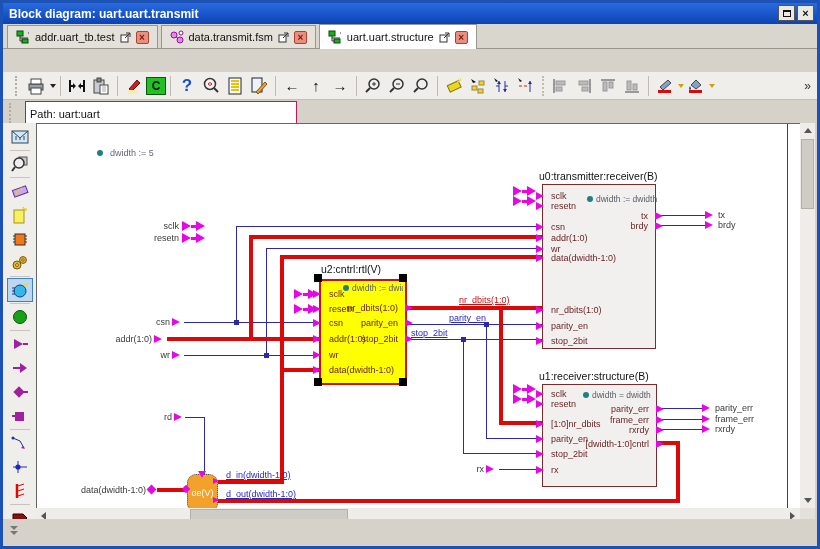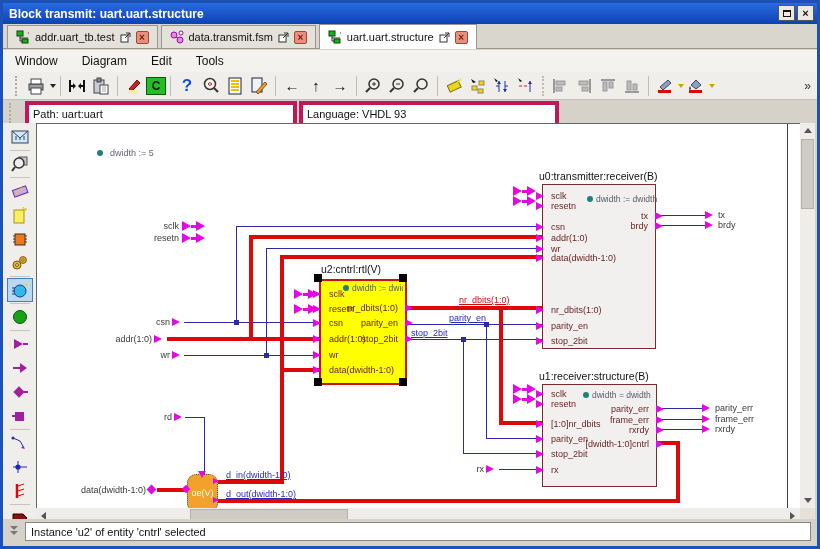--- a/index.html
+++ b/index.html
@@ -39,21 +39,21 @@
   .tbtn { width: 24px; height: 24px; display: flex; align-items: center; justify-content: center; }
   .tsep { width: 1px; height: 20px; background: #c0bcb4; margin: 0 4px; }
   .caret { width: 0; height: 0; border-left: 3px solid transparent; border-right: 3px solid transparent;
     border-top: 4px solid #222; margin-left: 1px; }
   .caret-y { border-top-color: #caa400; }
   .tglyph { font-size: 15px; font-weight: bold; color: #111; line-height: 1; }
 
   
   #infobar { position: absolute; left: 0; top: 98px; right: 0; height: 22px; background: #d6d2ca;
     display: flex; align-items: center; }
-  .ifield { height: 26px; background: #fff; border: 4px solid #be185d; font-size: 11px; color: #111;
+  .ifield { height: 26px; background: #fff; border: 1px solid #be185d; font-size: 11px; color: #111;
     display: flex; align-items: center; padding-left: 4px; position: absolute; top: 0; }
 
   
   #palette { position: absolute; left: 0; top: 120px; width: 33px; bottom: 0; background: #f0eeea;
     display: flex; flex-direction: column; align-items: center; padding-top: 2px; }
   .pbtn { width: 26px; height: 24px; display: flex; align-items: center; justify-content: center; }
   .pbtn.sel { background: #bcd8f0; border: 1px solid #4080c0; }
   .psep { width: 20px; height: 1px; background: #c8c4bc; margin: 1px 0; }
 
   
@@ -96,21 +96,21 @@
     padding-left: 5px; }
   .chev { width: 0; height: 0; border-left: 4px solid transparent; border-right: 4px solid transparent;
     border-top: 4px solid #777; }
 </style>
 </head>
 <body>
 
 <div id="window">
 
   <div id="titlebar">
-    <span>Block transmit: uart.uart.structure</span>
+    <span>Block diagram: uart.uart.transmit</span>
     <span class="tb-btn" style="right:22px">
         <span class="max-glyph"></span>
       </span>
     <span class="tb-btn" style="right:3px">×</span>
   </div>
 
   <div id="tabbar">
     <div class="tab">
       <svg width="14" height="14">
           <rect x="1" y="1" width="6" height="5" fill="#18b018" stroke="#064a06"></rect>
@@ -146,26 +146,20 @@
         </svg>
       <span>uart.uart.structure</span>
       <svg width="11" height="11">
           <rect x="1" y="3" width="7" height="7" fill="#fff" stroke="#333"></rect>
           <path d="M5 6 L10 1 M6 1 h4 v4" stroke="#333" fill="none"></path>
         </svg>
       <span class="tab-close">×</span>
     </div>
   </div>
 
-  <div id="menubar">
-    <span class="menu-item">Window</span>
-    <span class="menu-item">Diagram</span>
-    <span class="menu-item">Edit</span>
-    <span class="menu-item">Tools</span>
-  </div>
 
   <div id="toolbar">
     <span class="grip"></span>
     <span class="tbtn">
         <svg width="18" height="18">
           <rect x="1" y="7" width="14" height="6" fill="#9aa0a8" stroke="#444"></rect>
           <rect x="3" y="2" width="10" height="5" fill="#fff" stroke="#444"></rect>
           <rect x="3" y="11" width="10" height="6" fill="#fff" stroke="#444"></rect>
         </svg>
       </span>
@@ -323,21 +317,20 @@
           <rect x="2" y="13" width="13" height="3" fill="#dd0808"></rect>
         </svg>
       </span>
     <span class="caret caret-y"></span>
     <span style="margin-left:auto;margin-right:6px;font-size:12px;color:#333">»</span>
   </div>
 
   <div id="infobar">
     <span class="grip" style="position:absolute;left:6px;top:2px"></span>
     <span class="ifield" style="left:22px;width:272px">Path: uart:uart</span>
-    <span class="ifield" style="left:296px;width:260px">Language: VHDL 93</span>
   </div>
 
   <div id="palette">
     <span class="pbtn">
         <svg width="18" height="16">
           <rect x="1" y="2" width="16" height="12" fill="#cfe8f8" stroke="#345"></rect>
           <path d="M1 2 l8 7 l8 -7 M5 7 v4 M9 9 v2 M13 7 v4" stroke="#345" fill="none"></path>
         </svg>
       </span>
     <span class="psep"></span>
@@ -666,16 +659,15 @@
     <div class="sb-thumb" style="left:154px;top:1px;width:158px;height:13px"></div>
     <span class="sb-arr" style="right:5px;top:4px;border-top:4px solid transparent;border-bottom:4px solid transparent;border-left:5px solid #555"></span>
   </div>
   <div class="corner" style="left:797px;top:505px;width:15px;height:15px"></div>
 
   <div id="statusbar">
     <span style="position:absolute;left:7px;top:7px;display:flex;flex-direction:column;gap:1px">
         <span class="chev"></span>
         <span class="chev"></span>
       </span>
-    <div id="status-field">Instance 'u2' of entity 'cntrl' selected</div>
   </div>
 
 </div>
 
 </body></html>

